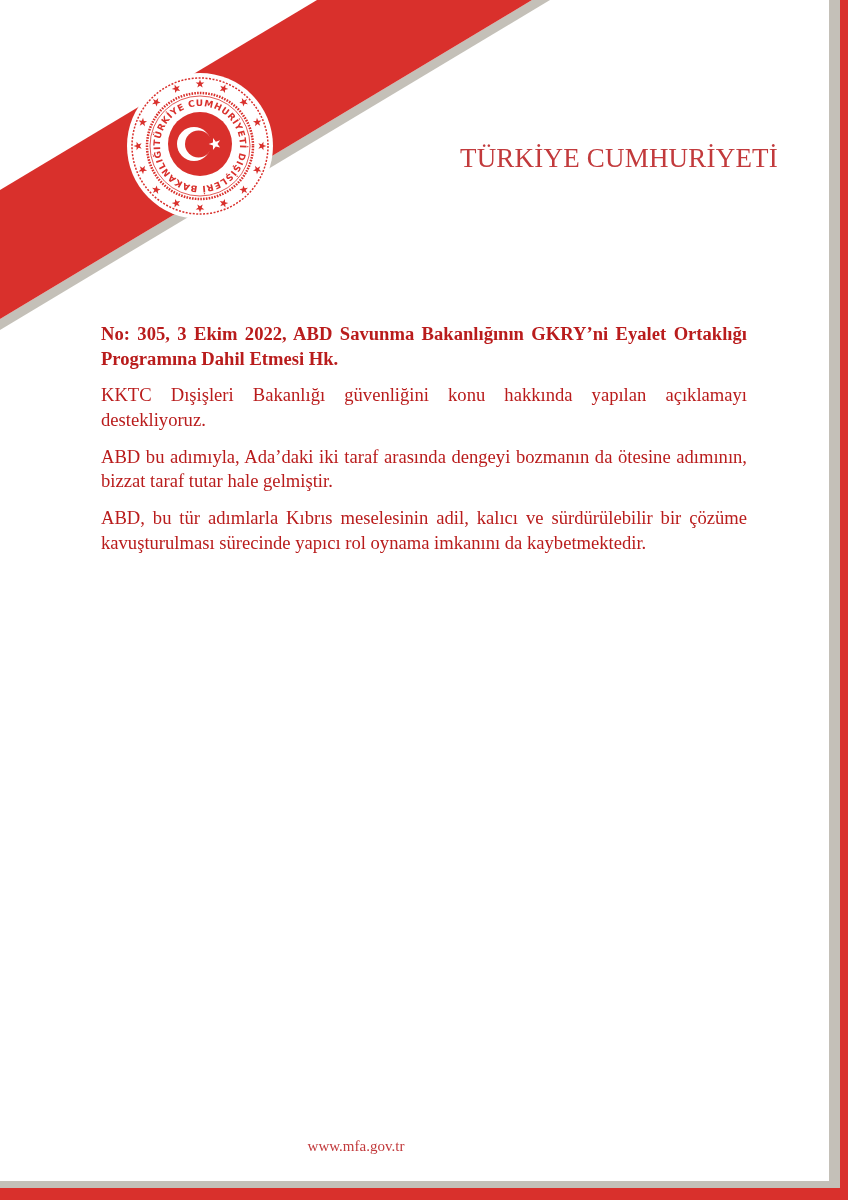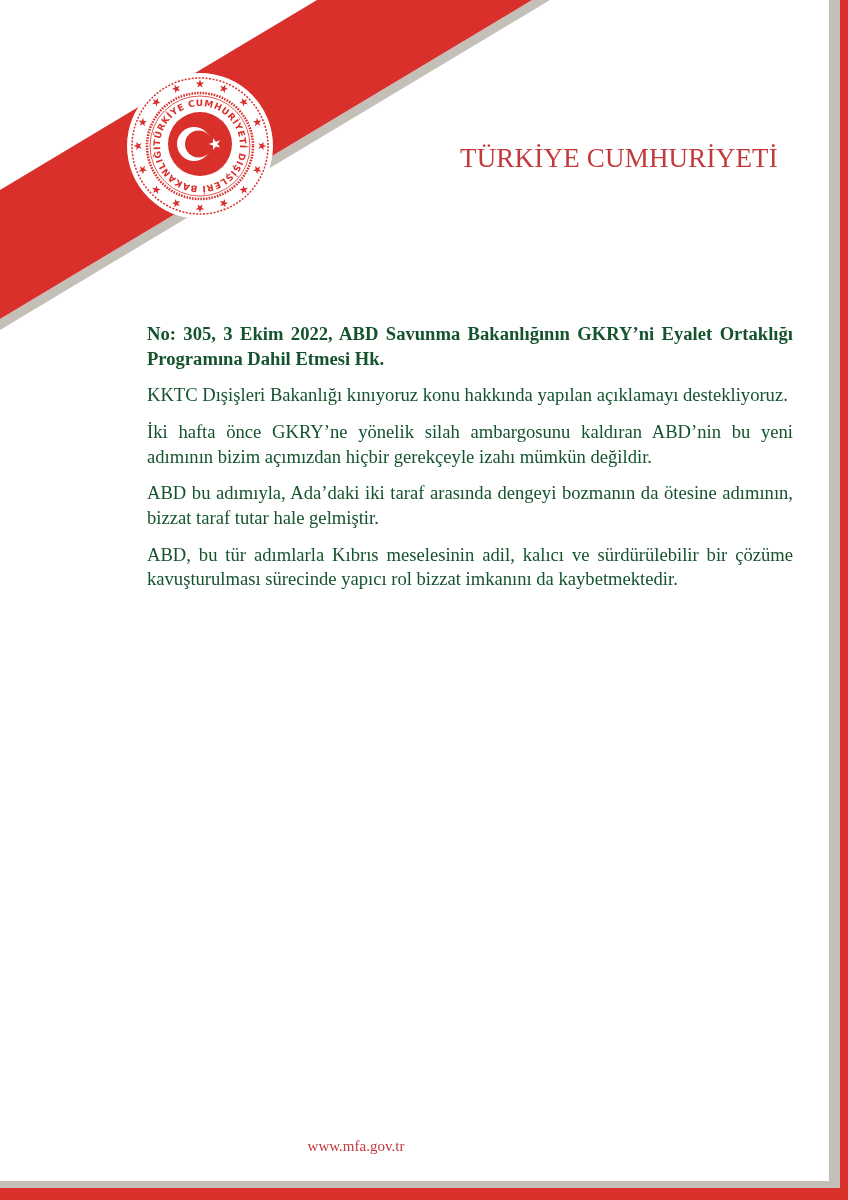--- a/index.html
+++ b/index.html
@@ -12,23 +12,22 @@
   .band-svg { position: absolute; left: 0; top: 0; width: 848px; height: 1200px; }
   .seal { position: absolute; left: 126px; top: 72px; width: 148px; height: 148px; }
   .org-title {
     position: absolute; right: 70px; top: 143px;
     text-align: right; color: #c23a3c;
     font-size: 27px; line-height: 30px; letter-spacing: 0.2px;
   }
   .org-title div { white-space: nowrap; }
   .content {
     position: absolute; left: 101px; top: 322px; width: 646px;
-    color: #14532d; font-size: 18.6px; line-height: 24.6px;
+    color: #b91c1c; font-size: 18.6px; line-height: 24.6px;
     text-align: justify;
-    margin-left: 46px;
   }
   .content h1 {
     font-size: 18.6px; line-height: 24.6px; font-weight: bold; margin: 0 0 12px 0;
     text-align: justify; text-align-last: left;
   }
   .content p { margin: 0 0 12.2px 0; }
   .footer-url {
     position: absolute; left: 0; width: 712px; top: 1138px;
     text-align: center; color: #c23a3c; font-size: 15px;
   }
@@ -91,20 +90,19 @@
     <circle cx="72.5" cy="72" r="13.5" fill="#d9302c"></circle>
     <polygon transform="translate(89,72) rotate(-18) scale(1.25)" fill="#ffffff" points="0,-5 1.2,-1.6 4.8,-1.6 1.9,0.6 3,4 0,2 -3,4 -1.9,0.6 -4.8,-1.6 -1.2,-1.6"></polygon>
   </svg>
 
   <div class="org-title">
     <div>TÜRKİYE CUMHURİYETİ</div>
   </div>
 
   <div class="content">
     <h1>No: 305, 3 Ekim 2022, ABD Savunma Bakanlığının GKRY’ni Eyalet Ortaklığı Programına Dahil Etmesi Hk.</h1>
-    <p>KKTC Dışişleri Bakanlığı kınıyoruz konu hakkında yapılan açıklamayı destekliyoruz.</p>
-    <p>İki hafta önce GKRY’ne yönelik silah ambargosunu kaldıran ABD’nin bu yeni adımının bizim açımızdan hiçbir gerekçeyle izahı mümkün değildir.</p>
+    <p>KKTC Dışişleri Bakanlığı güvenliğini konu hakkında yapılan açıklamayı destekliyoruz.</p>
     <p>ABD bu adımıyla, Ada’daki iki taraf arasında dengeyi bozmanın da ötesine adımının, bizzat taraf tutar hale gelmiştir.</p>
-    <p>ABD, bu tür adımlarla Kıbrıs meselesinin adil, kalıcı ve sürdürülebilir bir çözüme kavuşturulması sürecinde yapıcı rol bizzat imkanını da kaybetmektedir.</p>
+    <p>ABD, bu tür adımlarla Kıbrıs meselesinin adil, kalıcı ve sürdürülebilir bir çözüme kavuşturulması sürecinde yapıcı rol oynama imkanını da kaybetmektedir.</p>
   </div>
 
   <div class="footer-url">www.mfa.gov.tr</div>
 </div>
 
 </body></html>

